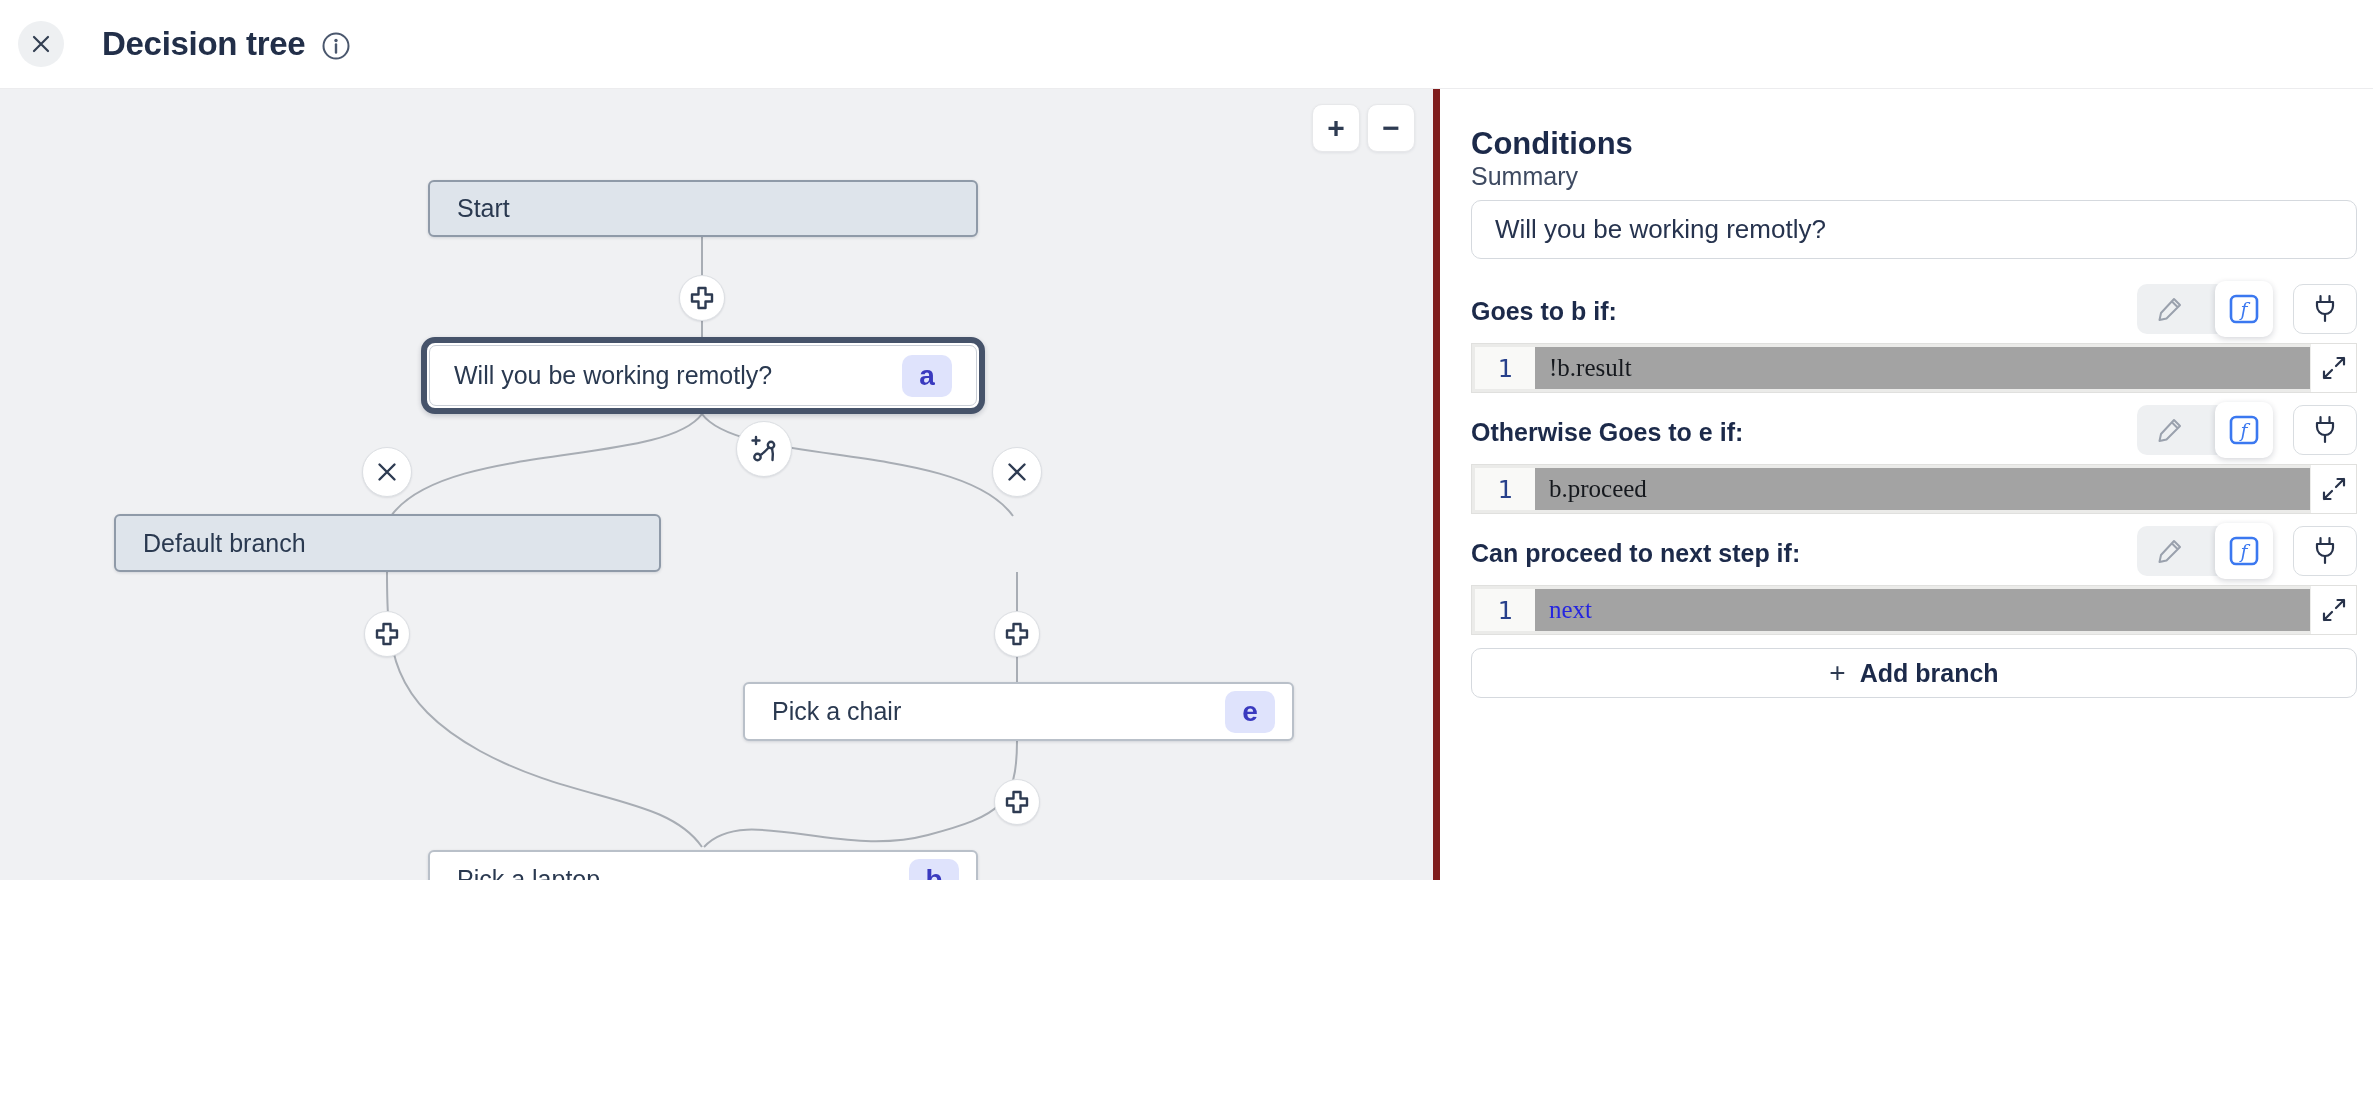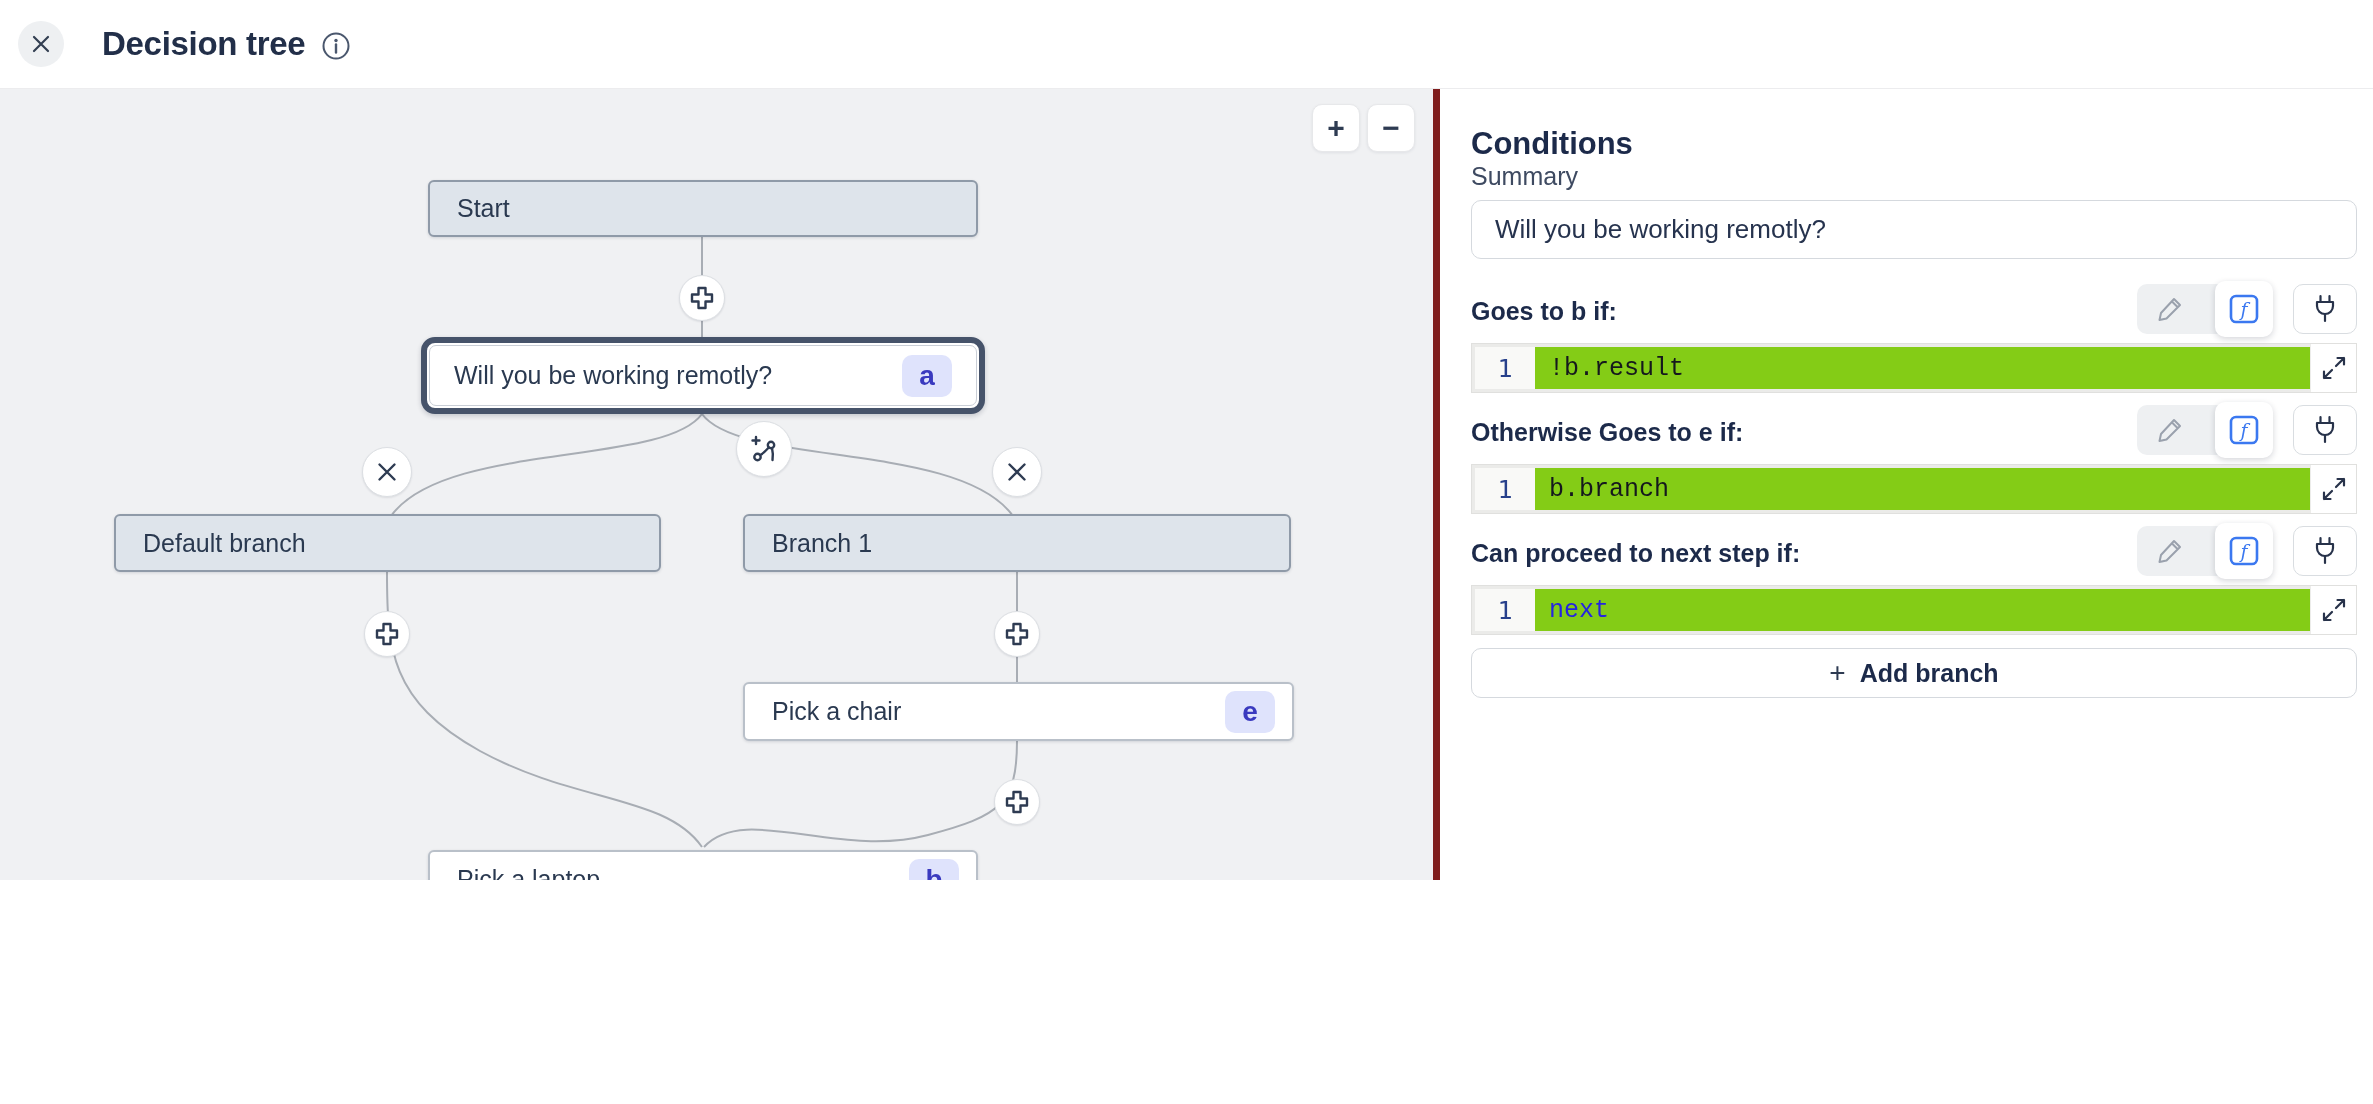--- a/index.html
+++ b/index.html
@@ -64,21 +64,21 @@
   .seg { height:50px; width:134px; background:#eef0f2; border-radius:10px; display:flex; align-items:center; position:relative; }
   .seg .pencil-slot { width:66px; display:flex; align-items:center; justify-content:center; cursor:pointer; }
   .seg .f-btn { position:absolute; right:-2px; top:-3px; width:58px; height:56px; background:#fff; border:none;
     border-radius:10px; box-shadow:0 2px 6px rgba(20,30,50,.18); display:flex; align-items:center; justify-content:center; cursor:pointer; }
   .plug-btn { width:64px; height:50px; background:#fff; border:1px solid #d9dde1; border-radius:10px;
     display:flex; align-items:center; justify-content:center; cursor:pointer; }
 
   .code-row { margin-top:9px; background:#ebebe9; border:1px solid #e0e0de; display:flex; height:50px; padding:3px; }
   .gutter { width:60px; background:#f9f9f7; color:#27408b; font-family:"DejaVu Sans Mono",monospace;
     font-size:25px; display:flex; align-items:center; justify-content:center; flex:none; }
-  .codearea { flex:1; background:#84cc16; font-family:Liberation Mono, monospace; font-size:25px;
+  .codearea { flex:1; background:#a3a3a3; font-family:Liberation Serif, serif; font-size:25px;
     color:#15181d; display:flex; align-items:center; padding-left:14px; overflow:hidden; }
   .codearea.kw { color:#2525e0; }
   .expand-btn { width:46px; background:#fff; border:none; border-left:1px solid #ececea; margin:-3px -3px -3px 0;
     display:flex; align-items:center; justify-content:center; cursor:pointer; }
 
   .add-branch { margin-top:13px; width:100%; height:50px; background:#fff; border:1.5px solid #d5d9de;
     border-radius:10px; display:flex; align-items:center; justify-content:center; gap:14px;
     font-size:25px; font-weight:bold; color:#1c2a4a; font-family:"Liberation Sans",sans-serif; cursor:pointer; }
   .add-branch .plus { font-size:28px; font-weight:normal; color:#2e3b52; }
 
@@ -134,23 +134,20 @@
         <div class="inner">
           <span class="lbl">Will you be working remotly?</span>
           <span class="badge">a</span>
         </div>
       </div>
 
       <div class="node node-branch" style="left:114px; top:425px; width:547px; height:58px;">
         <span class="lbl">Default branch</span>
       </div>
 
-      <div class="node node-branch" style="left:743px; top:425px; width:548px; height:58px;">
-        <span class="lbl">Branch 1</span>
-      </div>
 
       <div class="node node-step" style="left:743px; top:593px; width:551px; height:59px; padding-right:17px;">
         <span class="lbl">Pick a chair</span>
         <span class="badge">e</span>
       </div>
 
       <div class="node node-step" style="left:428px; top:761px; width:550px; height:59px; padding-right:17px;">
         <span class="lbl">Pick a laptop</span>
         <span class="badge">b</span>
       </div>
@@ -317,21 +314,21 @@
                       <path d="M7 9 H23 V13 a8 8 0 0 1 -16 0 Z"></path>
                       <path d="M15 21.5 V28"></path>
                     </g>
                   </svg>
               </span>
             </button>
           </div>
         </div>
         <div class="code-row">
           <div class="gutter">1</div>
-          <div class="codearea">b.branch</div>
+          <div class="codearea">b.proceed</div>
           <button class="expand-btn">
             <span>
               <svg width="26" height="26" viewBox="0 0 26 26">
                   <g stroke="#27324a" stroke-width="2.2" fill="none" stroke-linecap="round" stroke-linejoin="round">
                     <path d="M15 11 L23 3 M23 3 H16.5 M23 3 V9.5"></path>
                     <path d="M11 15 L3 23 M3 23 H9.5 M3 23 V16.5"></path>
                   </g>
                 </svg>
             </span>
           </button>

